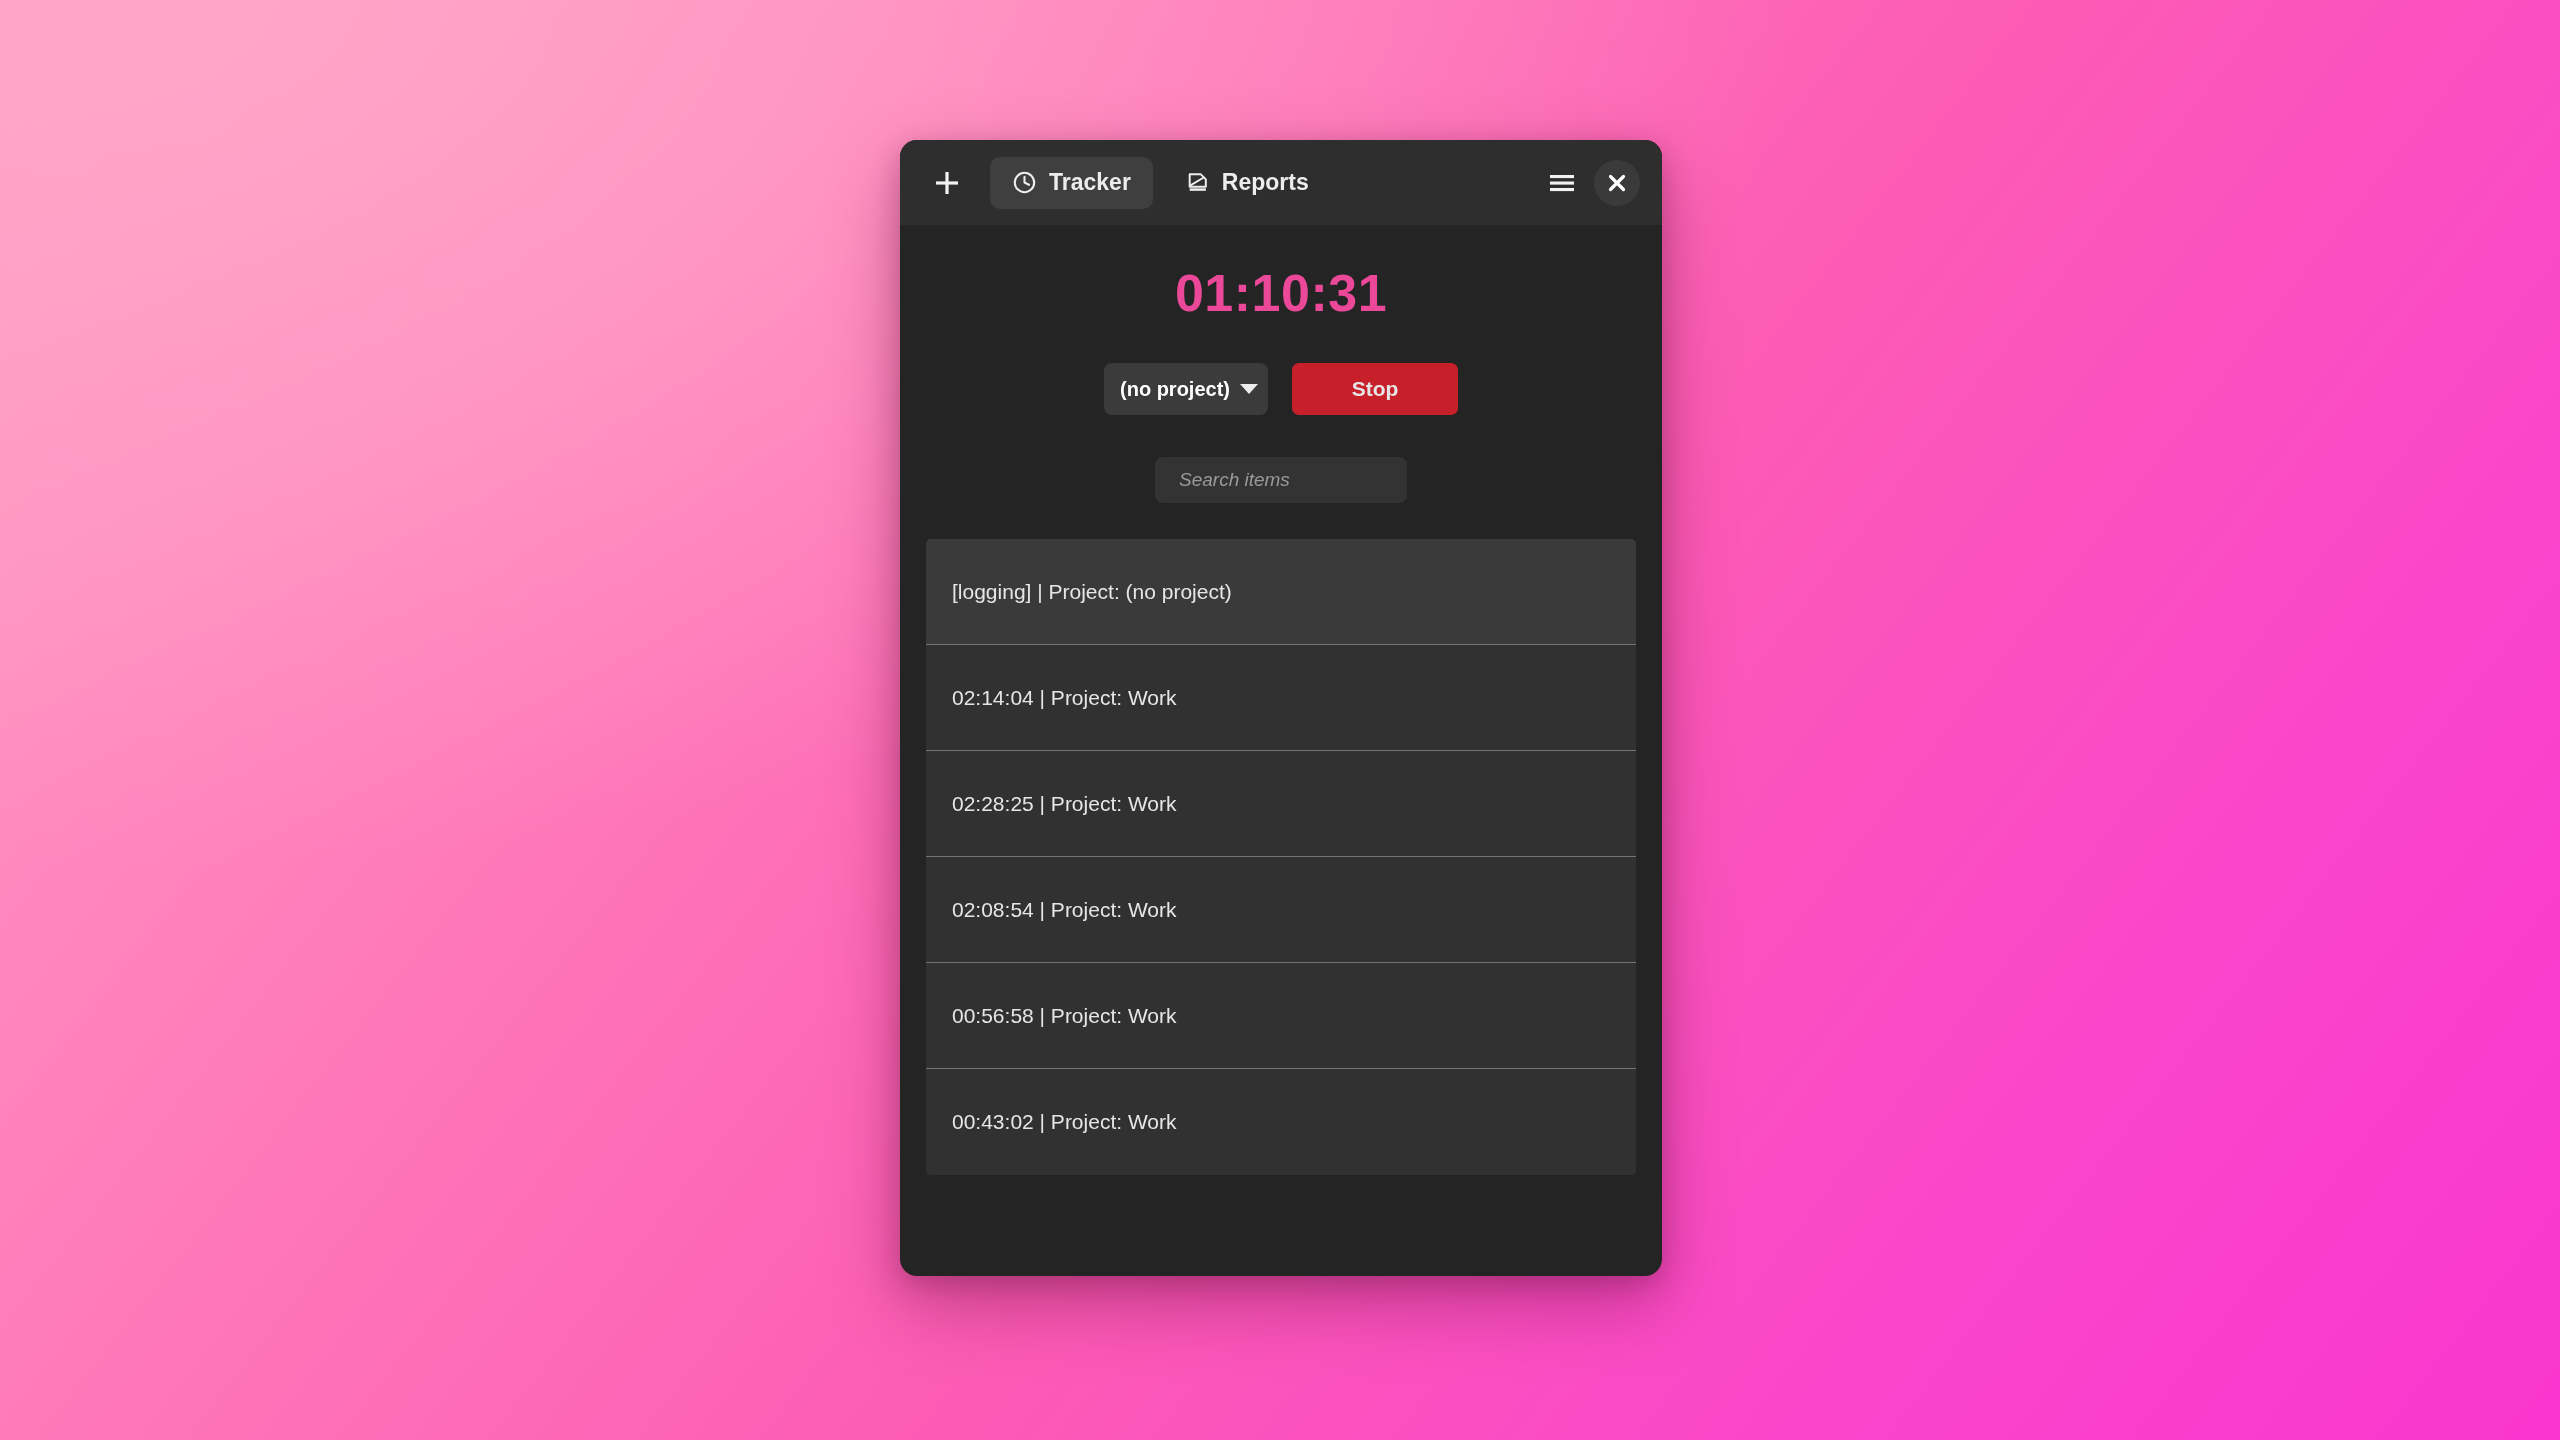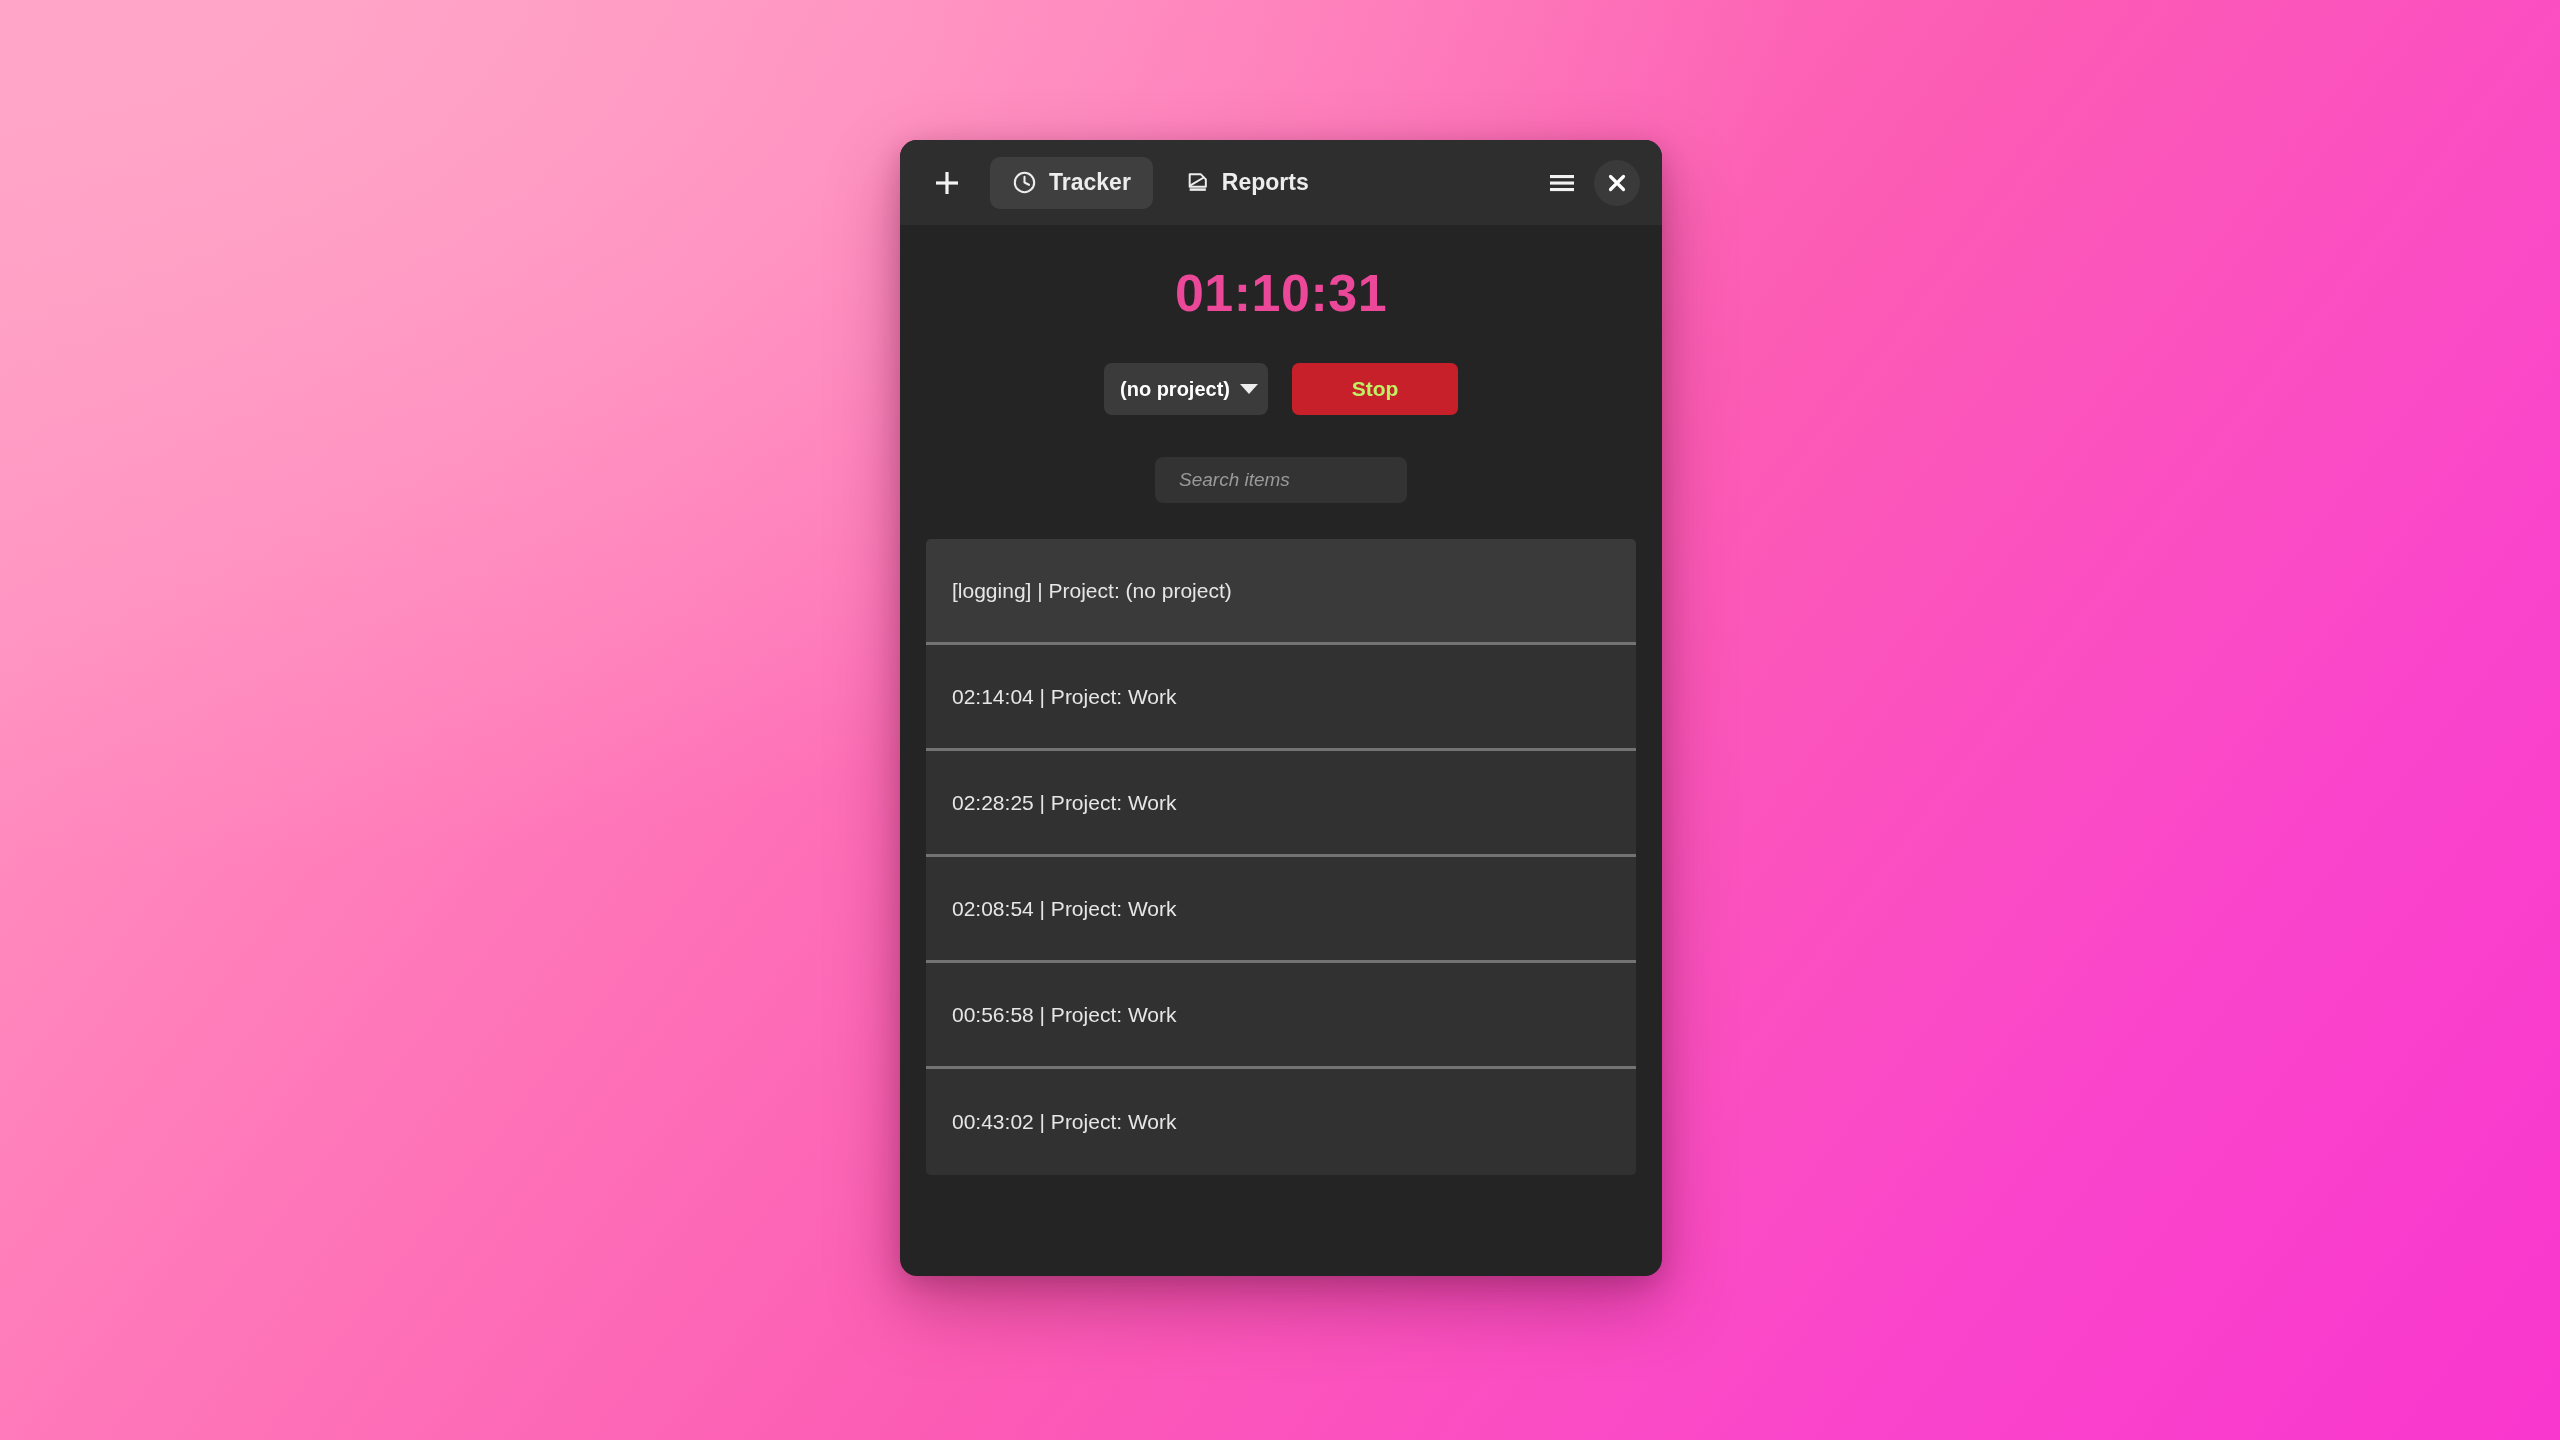--- a/index.html
+++ b/index.html
@@ -153,21 +153,21 @@
     border-top: 10px solid #EDEDED;
     margin-left: 10px;
   }
 
   .stop-btn {
     width: 166px;
     height: 52px;
     background: #C8202B;
     border: none;
     border-radius: 7px;
-    color: #bef264;
+    color: #e5e5e5;
     font-family: "Liberation Sans", sans-serif;
     font-size: 21px;
     font-weight: bold;
     cursor: pointer;
   }
 
   .search-wrap {
     margin-top: 42px;
     width: 252px;
     height: 46px;
@@ -200,21 +200,21 @@
   }
 
   .item-row {
     height: 106px;
     display: flex;
     align-items: center;
     padding: 0 26px;
     color: #E6E6E6;
     font-size: 21px;
     background: #313131;
-    border-bottom: 3px solid #737373;
+    border-bottom: 1px solid #737373;
     cursor: pointer;
     white-space: nowrap;
     overflow: hidden;
     text-overflow: ellipsis;
   }
   .item-row:last-child { border-bottom: none; }
   .item-row.highlighted { background: #3A3A3A; }
 </style>
 </head>
 <body>

